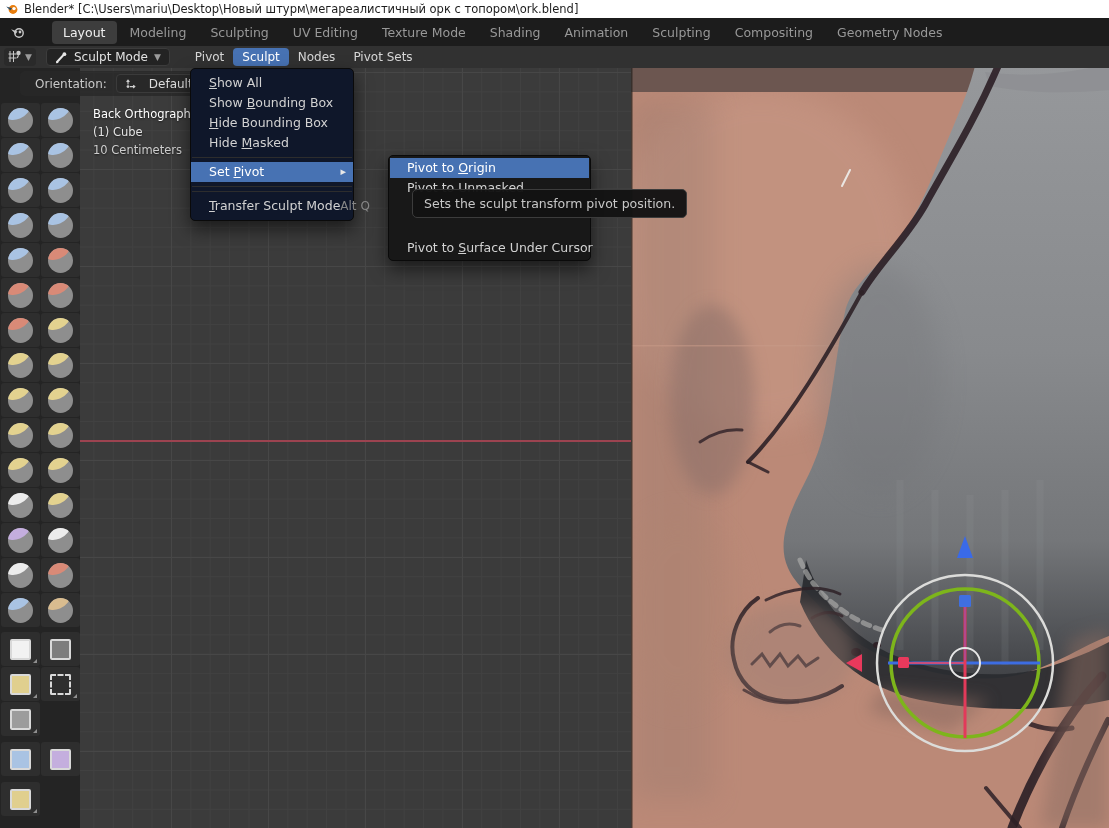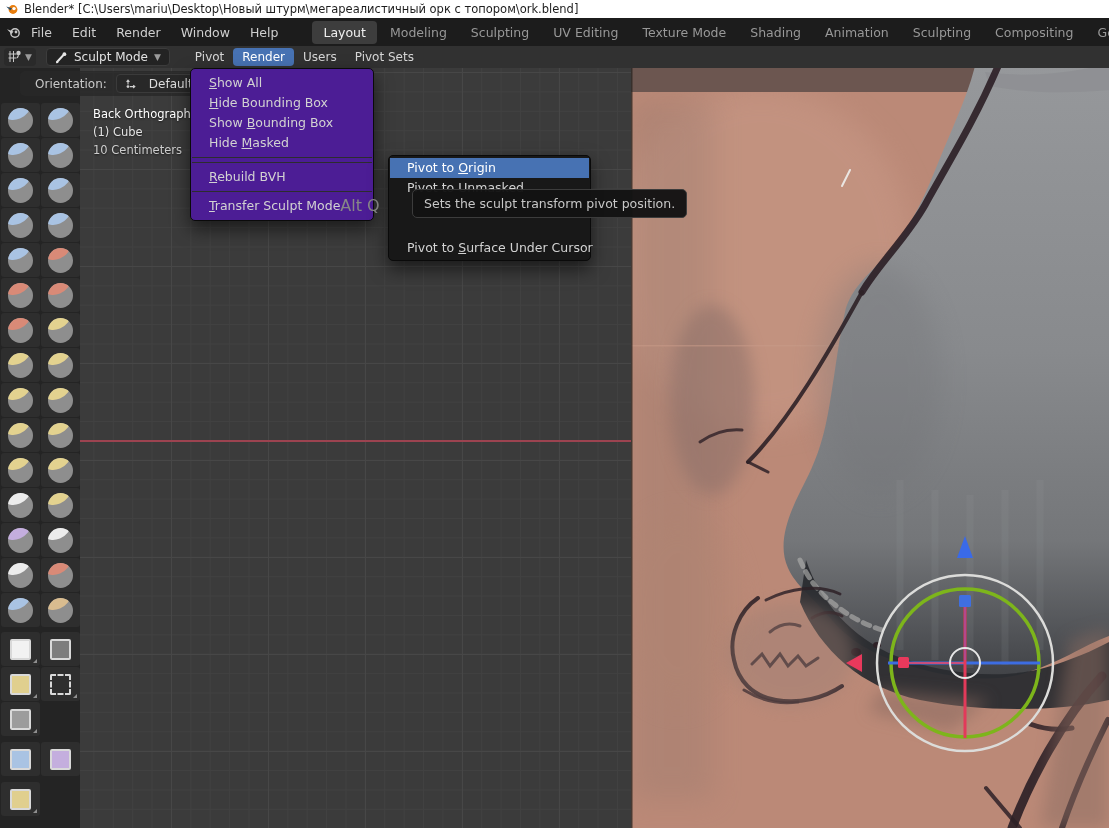--- a/index.html
+++ b/index.html
@@ -66,27 +66,27 @@
   .orientbar{position:absolute;left:20px;top:3px;width:212px;height:25px;z-index:6;
     background:rgba(40,40,40,.8);border-radius:5px;display:flex;align-items:center;gap:9px;
     padding:0 6px 0 15px;font-size:12px;color:#c9c9c9}
   .orient-dd{flex:1;height:19px;background:#282828;border:1px solid #3b3b3b;border-radius:4px;
     display:flex;align-items:center;gap:12px;padding:0 8px;color:#dddddd}
 
   
   .paint{position:absolute;left:631px;top:0;width:478px;height:760px}
 
   
-  .menu{position:absolute;left:190px;top:0;width:184px;z-index:20;padding:4px 0;
-    background:#4c1d95;border:1px solid #0a0a0a;border-radius:5px;
+  .menu{position:absolute;left:190px;top:0;width:164px;z-index:20;padding:4px 0;
+    background:#0f172a;border:1px solid #0a0a0a;border-radius:5px;
     box-shadow:0 8px 18px rgba(0,0,0,.55);font-size:12.5px;color:#d2d2d2}
   .mi{height:20px;line-height:20px;padding:0 18px;display:flex;
     justify-content:space-between;align-items:center;position:relative;white-space:nowrap}
   .mi.active{background:#4772b3;color:#ffffff}
-  .mi .shortcut{color:#878787;font-size:16px}
+  .mi .shortcut{color:#878787;font-size:12px}
   .mi.hasarrow::after{content:"\25B8";position:absolute;right:7px;font-size:11px;color:#e8e8e8}
   .sep{height:1px;background:#2d2d2d;margin:4px 1px}
 
   .submenu{position:absolute;left:388px;top:87px;width:203px;height:106px;z-index:21;
     background:#181818;border:1px solid #0a0a0a;border-radius:5px;
     box-shadow:0 8px 18px rgba(0,0,0,.55);font-size:12.5px;color:#d2d2d2}
   .smi{position:absolute;left:1px;right:1px;height:20px;line-height:20px;padding:0 17px;white-space:nowrap}
   .smi.active{background:#4772b3;color:#ffffff}
 
   .tooltip{position:absolute;left:412px;top:121px;z-index:30;white-space:nowrap;
@@ -106,27 +106,20 @@
 </div>
 
 <div class="menubar">
   <span class="blogo">
     <svg width="15" height="13" viewBox="0 0 15 13">
       <circle cx="9" cy="7" r="4.2" fill="none" stroke="#c9c9c9" stroke-width="1.4"></circle>
       <circle cx="10" cy="6" r="1.4" fill="#c9c9c9"></circle>
       <path d="M1 3.2 L7.5 5.4 L5.6 8 Z" fill="#c9c9c9"></path>
     </svg>
   </span>
-  <div class="appmenus">
-      <div class="appmenu">File</div>
-      <div class="appmenu">Edit</div>
-      <div class="appmenu">Render</div>
-      <div class="appmenu">Window</div>
-      <div class="appmenu">Help</div>
-    </div>
   <div class="workspaces">
       <div class="ws active">Layout</div>
       <div class="ws">Modeling</div>
       <div class="ws">Sculpting</div>
       <div class="ws">UV Editing</div>
       <div class="ws">Texture Mode</div>
       <div class="ws">Shading</div>
       <div class="ws">Animation</div>
       <div class="ws">Sculpting</div>
       <div class="ws">Compositing</div>
@@ -147,22 +140,22 @@
     <svg width="13" height="13" viewBox="0 0 13 13">
       <path d="M2 11 L8 4.5" stroke="#e6e6e6" stroke-width="2" stroke-linecap="round"></path>
       <circle cx="9.4" cy="3.2" r="1.9" fill="#e6e6e6"></circle>
       <path d="M1.2 12.2 q1.4 0.4 2.4 -0.6 l-1.8 -1.6 z" fill="#e6e6e6"></path>
     </svg>
     <span>Sculpt Mode</span>
     <span class="chev">▼</span>
   </span>
   <div style="display:flex">
       <div class="hmenu">Pivot</div>
-      <div class="hmenu active">Render</div>
-      <div class="hmenu">Users</div>
+      <div class="hmenu active">Sculpt</div>
+      <div class="hmenu">Nodes</div>
       <div class="hmenu">Pivot Sets</div>
     </div>
 </div>
 
 <div class="main">
 
   <div class="gridvp">
     <div class="axis-x"></div>
     <div class="vp-overlay">
       <div>Back Orthographic</div>
@@ -395,33 +388,33 @@
       </svg>
       <span>Default</span>
     </span>
   </div>
 
   <div class="menu">
     <div class="mi">
       <span><u>S</u>how All</span>
       </div>
     <div class="mi">
+      <span>Show <u>B</u>ounding Box</span>
+      </div>
+    <div class="mi">
       <span><u>H</u>ide Bounding Box</span>
-      </div>
-    <div class="mi">
-      <span>Show <u>B</u>ounding Box</span>
       </div>
     <div class="mi">
       <span>Hide <u>M</u>asked</span>
       </div>
     <div class="sep"></div>
+    <div class="mi active hasarrow">
+      <span>Set <u>P</u>ivot</span>
+      </div>
     <div class="sep"></div>
-    <div class="mi">
-      <span><u>R</u>ebuild BVH</span>
-      </div>
     <div class="sep"></div>
     <div class="mi">
       <span><u>T</u>ransfer Sculpt Mode</span>
       <span class="shortcut">Alt Q</span>
       </div>
   </div>
 
   <div class="submenu">
     <div class="smi active" style="top:2px">
       <span>Pivot to <u>O</u>rigin</span></div>

